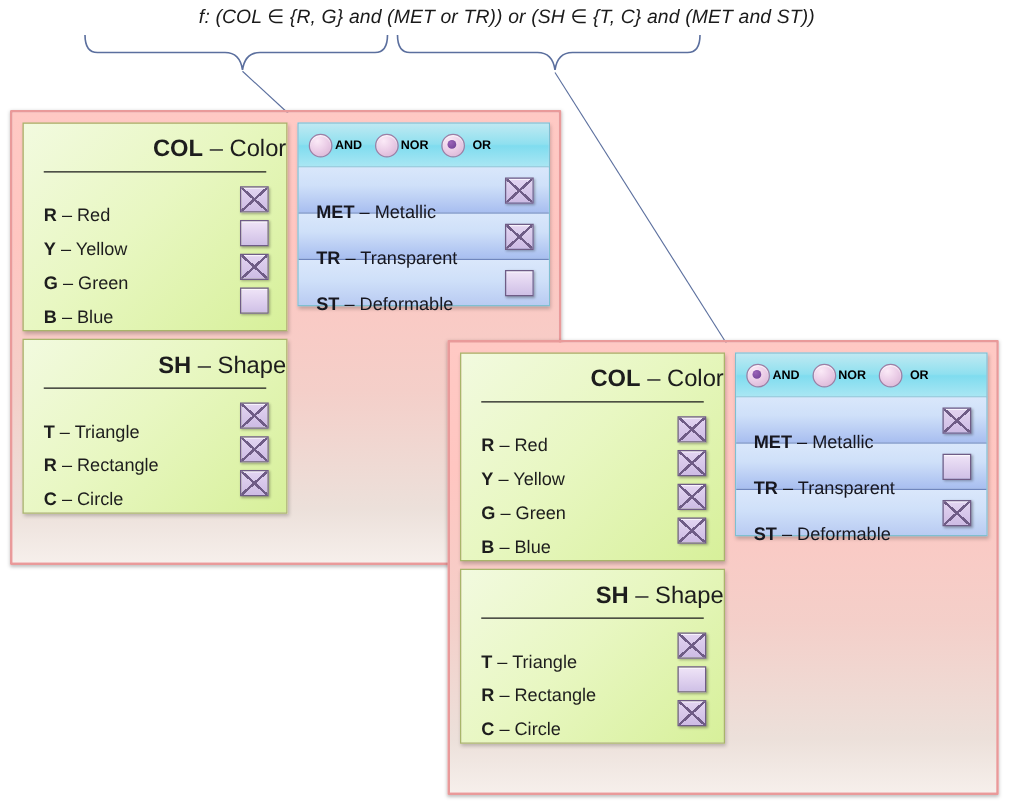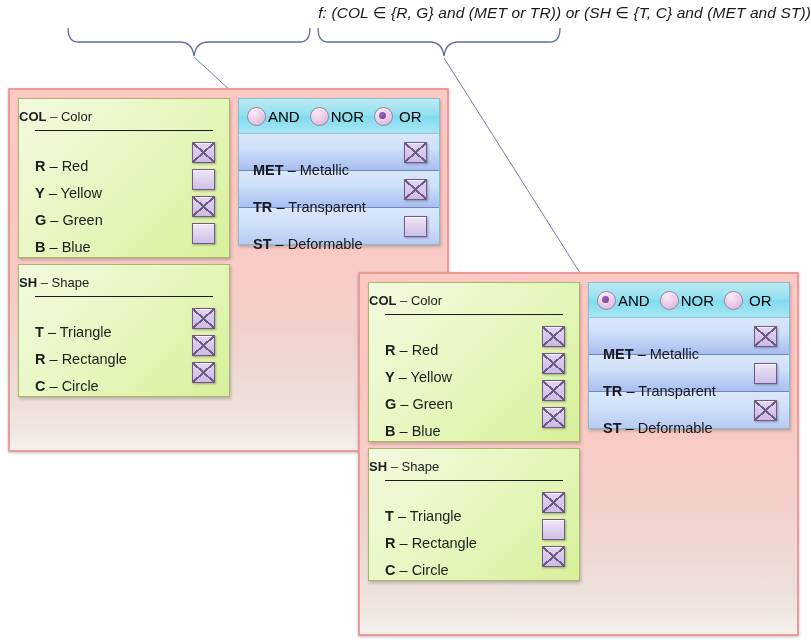--- a/index.html
+++ b/index.html
@@ -4,21 +4,21 @@
 <style>
   html,body{margin:0;padding:0;}
   body{
     width:811px;height:642px;position:relative;overflow:hidden;
     background:#ffffff;
     font-family:"Liberation Sans","DejaVu Sans",sans-serif;
   }
 
   
   .formula{
-    position:absolute;left:0;top:4px;width:811px;text-align:right;
+    position:absolute;left:0;top:4px;width:811px;text-align:center;
     font-style:italic;font-size:15.5px;color:#1a1a1a;letter-spacing:.1px;
     white-space:nowrap;
   }
 
   
   .connectors{position:absolute;left:0;top:0;width:811px;height:300px;pointer-events:none;}
 
   
   .card{
     position:absolute;
@@ -33,21 +33,21 @@
   
   .green-col{position:absolute;}
   .gpanel{
     border:1px solid #a8b56a;
     background:linear-gradient(135deg,#f2fadf 0%,#e8f7c2 45%,#d7f09a 100%);
     box-shadow:1px 2px 3px rgba(0,0,0,.22);
     padding:0;
     position:relative;
   }
   .gpanel .ptitle{
-    text-align:left;font-size:13px;color:#1d1d1d;padding:10px 0 6px 0;
+    text-align:right;font-size:19px;color:#1d1d1d;padding:10px 0 6px 0;
   }
   .gpanel .ptitle b{font-weight:bold;}
   .gpanel .ptitle .dash{color:#333;}
   .gpanel .rule{
     height:0;border-top:1.5px solid #1a1a1a;margin:0 16px 8px 16px;
   }
   .grow{
     display:flex;align-items:center;height:27px;padding:0 14px 0 16px;
     font-size:14.5px;color:#1d1d1d;
   }
@@ -61,21 +61,21 @@
     border:1px solid #7fbfd0;
     box-shadow:1px 2px 3px rgba(0,0,0,.22);
     background:#cfe0f7;
   }
   .opbar{
     display:flex;align-items:center;height:34px;padding:0 8px;
     background:linear-gradient(180deg,#bfe9f2 0%,#8fe0ef 48%,#7fdcef 52%,#a9e6f3 100%);
     border-bottom:1px solid #8fc8d8;
   }
   .opt{display:flex;align-items:center;margin-right:10px;}
-  .opt .oplabel{font-weight:normal;font-size:15px;color:#000;margin-left:2px;}
+  .opt .oplabel{font-weight:bold;font-size:10px;color:#000;margin-left:2px;}
   .radio{
     width:17px;height:17px;border-radius:50%;
     background:radial-gradient(circle at 35% 28%,#fbeaf7 0%,#eccfe8 45%,#d5b0d2 100%);
     border:1px solid #9b7fa5;
     box-shadow:inset 0 1px 1px rgba(255,255,255,.8);
     position:relative;flex:none;
   }
   .radio.on::after{
     content:"";position:absolute;left:4px;top:4px;width:7px;height:7px;border-radius:50%;
     background:radial-gradient(circle at 35% 30%,#9b63b8 0%,#6b3f91 100%);

